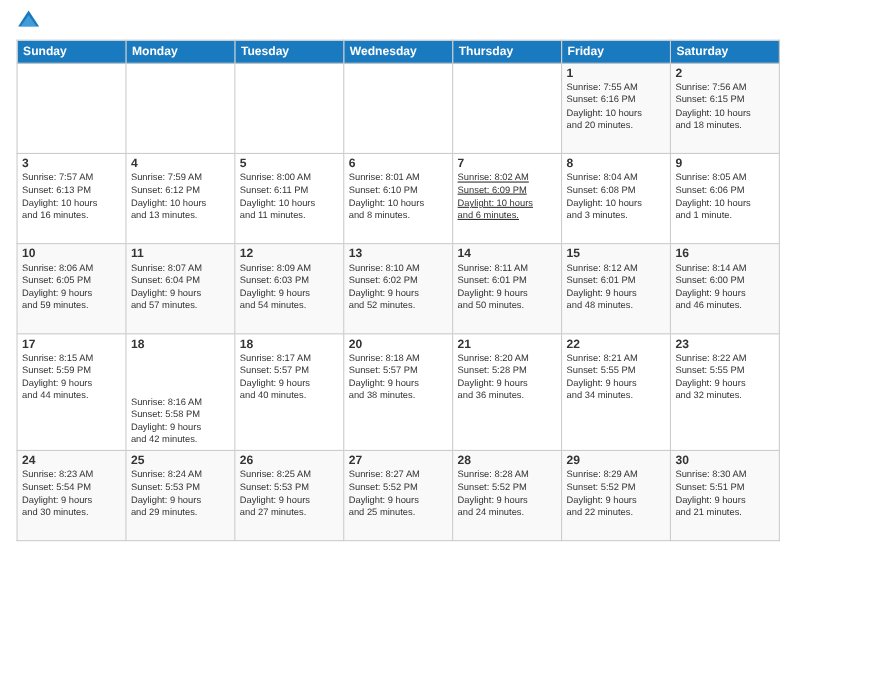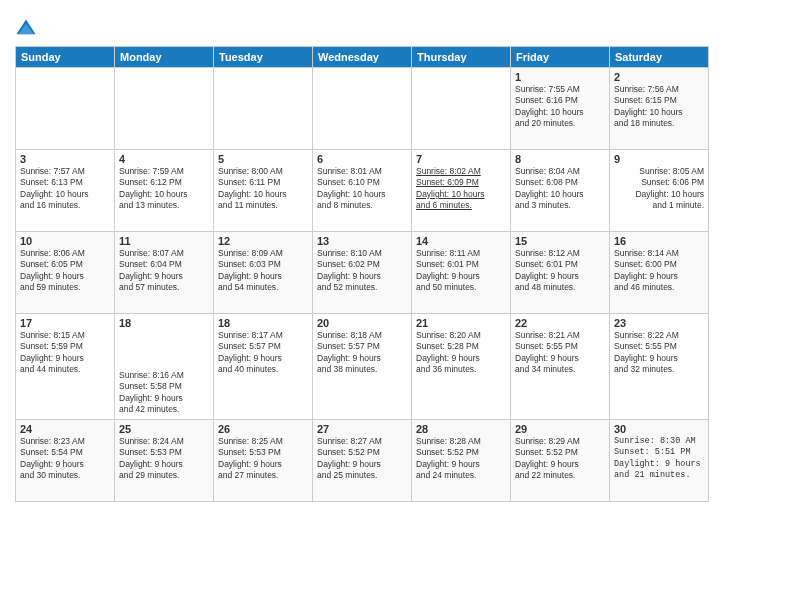--- a/index.html
+++ b/index.html
@@ -6,21 +6,21 @@
     body {
       font-family: Arial, sans-serif;
       background: #fff;
       width: 792px;
       height: 612px;
       overflow: hidden;
     }
     .page {
       width: 724px;
       height: 612px;
-      padding: 14px 15px;
+      padding: 4px 15px;
     }
     .header {
       display: flex;
       align-items: flex-start;
       justify-content: space-between;
       margin-bottom: 6px;
     }
     .logo {
       display: flex;
       align-items: center;
@@ -190,21 +190,21 @@
           </td>
           <td>
             <span class="day-num">8</span>
             <div class="day-info" style="white-space: pre-line;">Sunrise: 8:04 AM
 Sunset: 6:08 PM
 Daylight: 10 hours
 and 3 minutes.</div>
           </td>
           <td>
             <span class="day-num">9</span>
-            <div class="day-info" style="white-space: pre-line; text-align: right;">Sunrise: 8:05 AM
+            <div class="day-info" style="white-space: pre-line;">Sunrise: 8:05 AM
 Sunset: 6:06 PM
 Daylight: 10 hours
 and 1 minute.</div>
           </td>
         </tr>
         <tr>
           <td>
             <span class="day-num">10</span>
             <div class="day-info" style="white-space: pre-line;">Sunrise: 8:06 AM
 Sunset: 6:05 PM
@@ -343,21 +343,21 @@
           </td>
           <td>
             <span class="day-num">29</span>
             <div class="day-info" style="white-space: pre-line;">Sunrise: 8:29 AM
 Sunset: 5:52 PM
 Daylight: 9 hours
 and 22 minutes.</div>
           </td>
           <td>
             <span class="day-num">30</span>
-            <div class="day-info" style="white-space: pre-line; font-family: Liberation Mono, monospace;">Sunrise: 8:30 AM
+            <div class="day-info" style="white-space: pre-line;">Sunrise: 8:30 AM
 Sunset: 5:51 PM
 Daylight: 9 hours
 and 21 minutes.</div>
           </td>
         </tr>
       </tbody>
   </table>
 </div>
 
 </body></html>

